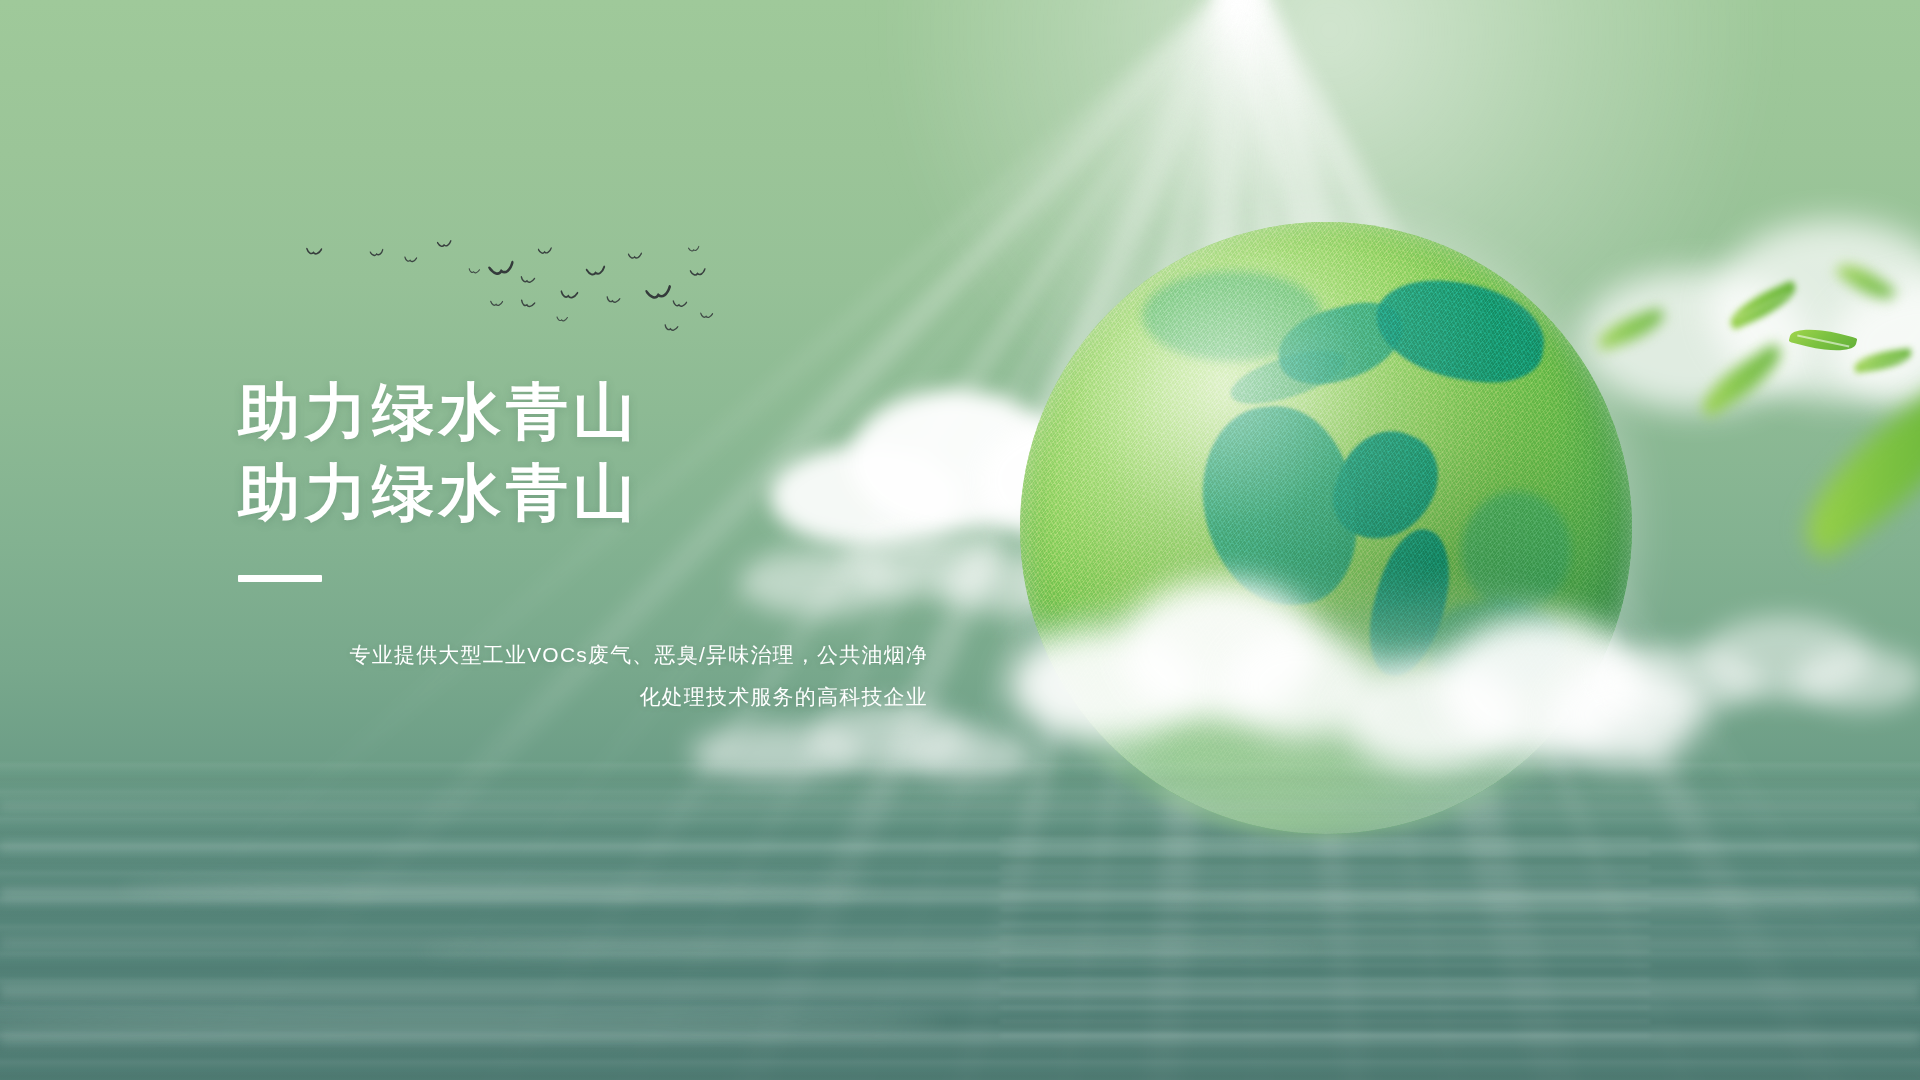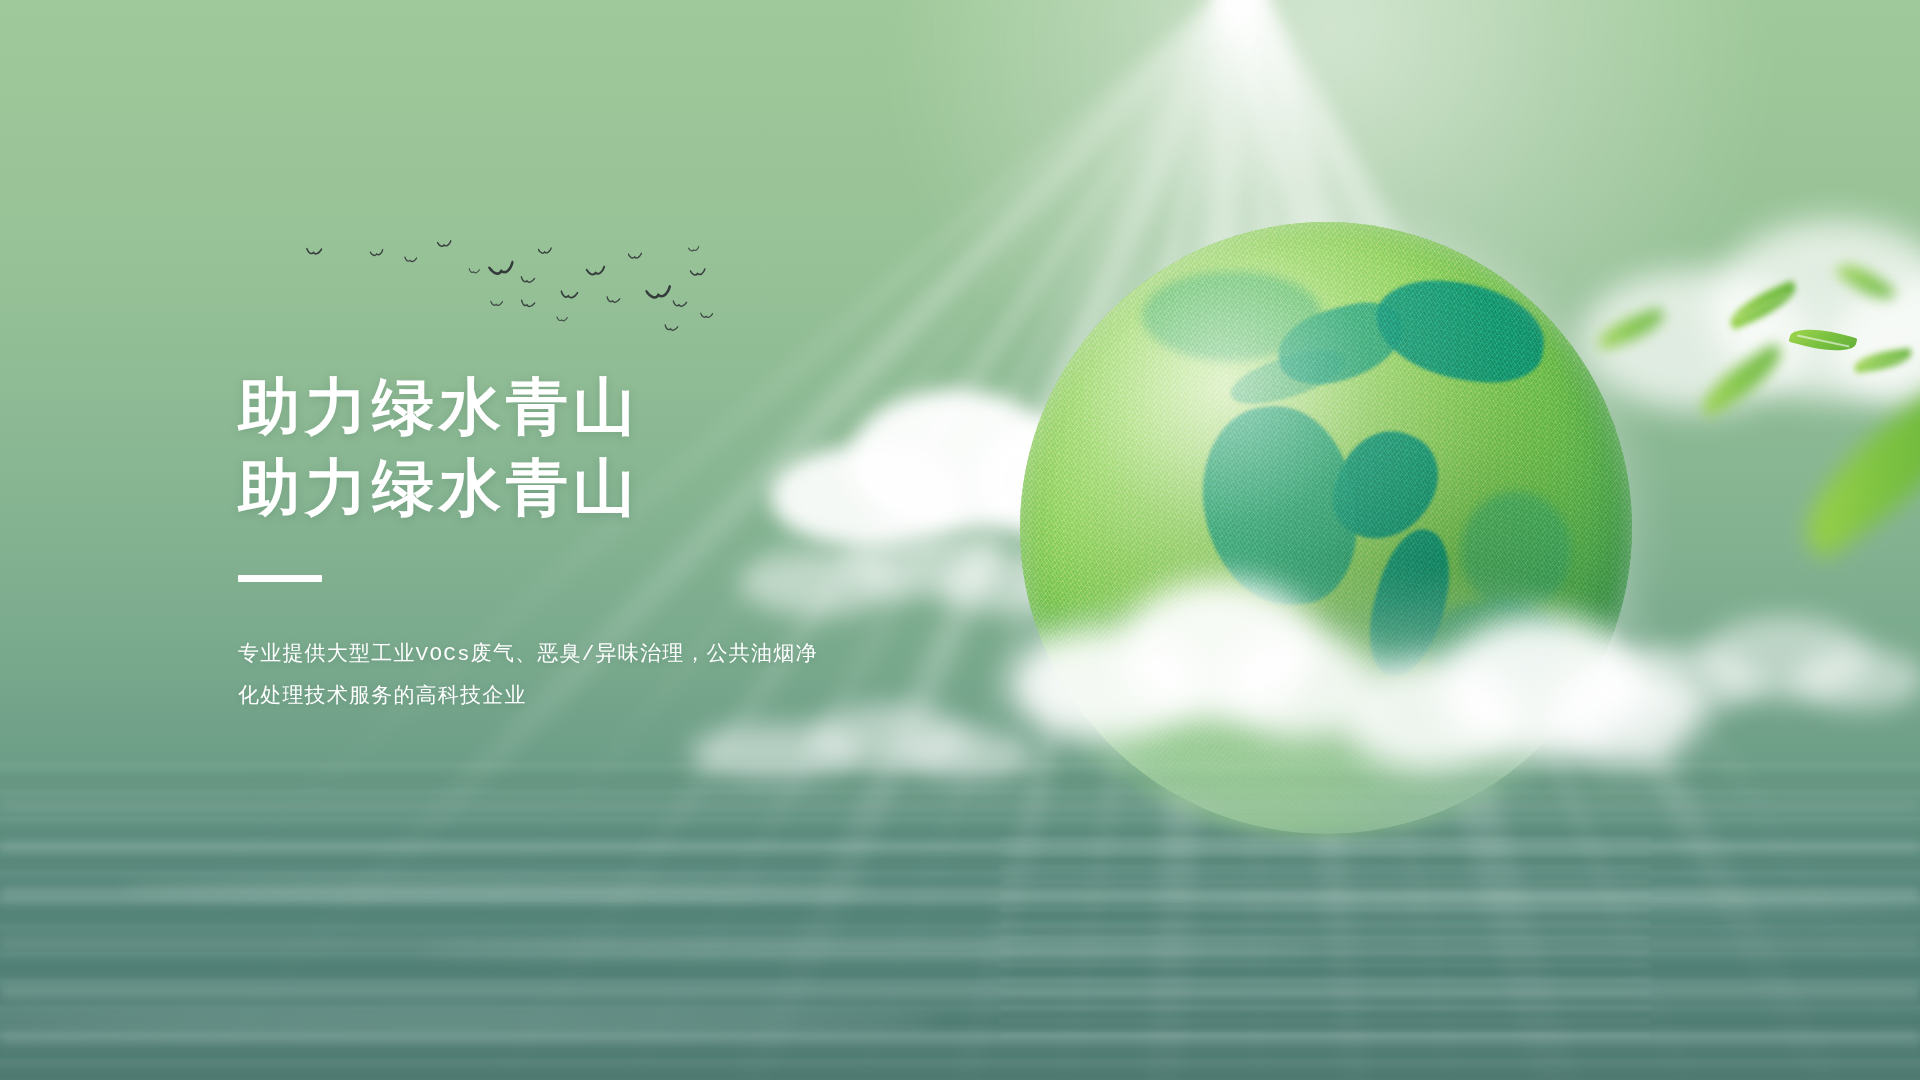--- a/index.html
+++ b/index.html
@@ -249,21 +249,20 @@
     background:rgba(255,255,255,0.55);
     transform:rotate(-2deg);
   }
 
   
   .copy {
     position:absolute;
     left:238px; top:372px;
     width:720px;
     z-index:40;
-    font-family:Liberation Mono, monospace;
   }
   .headline {
     color:#ffffff;
     font-size:62px;
     font-weight:bold;
     letter-spacing:5px;
     line-height:1.30;
     text-shadow:0 2px 10px rgba(50,90,70,0.22);
     white-space:nowrap;
   }
@@ -275,21 +274,21 @@
   }
   .subcopy {
     margin-top:52px;
     color:#ffffff;
     font-size:21px;
     line-height:2.0;
     letter-spacing:1.2px;
     max-width:690px;
     text-shadow:0 1px 6px rgba(50,90,70,0.20);
   }
-  .subcopy div { white-space:nowrap; }
+  .subcopy div { white-space:nowrap;text-align:right; }
 </style>
 </head>
 <body>
 
 <div id="banner">
 
   <div class="sky"></div>
 
   <div class="glow-top"></div>
   <div class="rays" id="rays">

